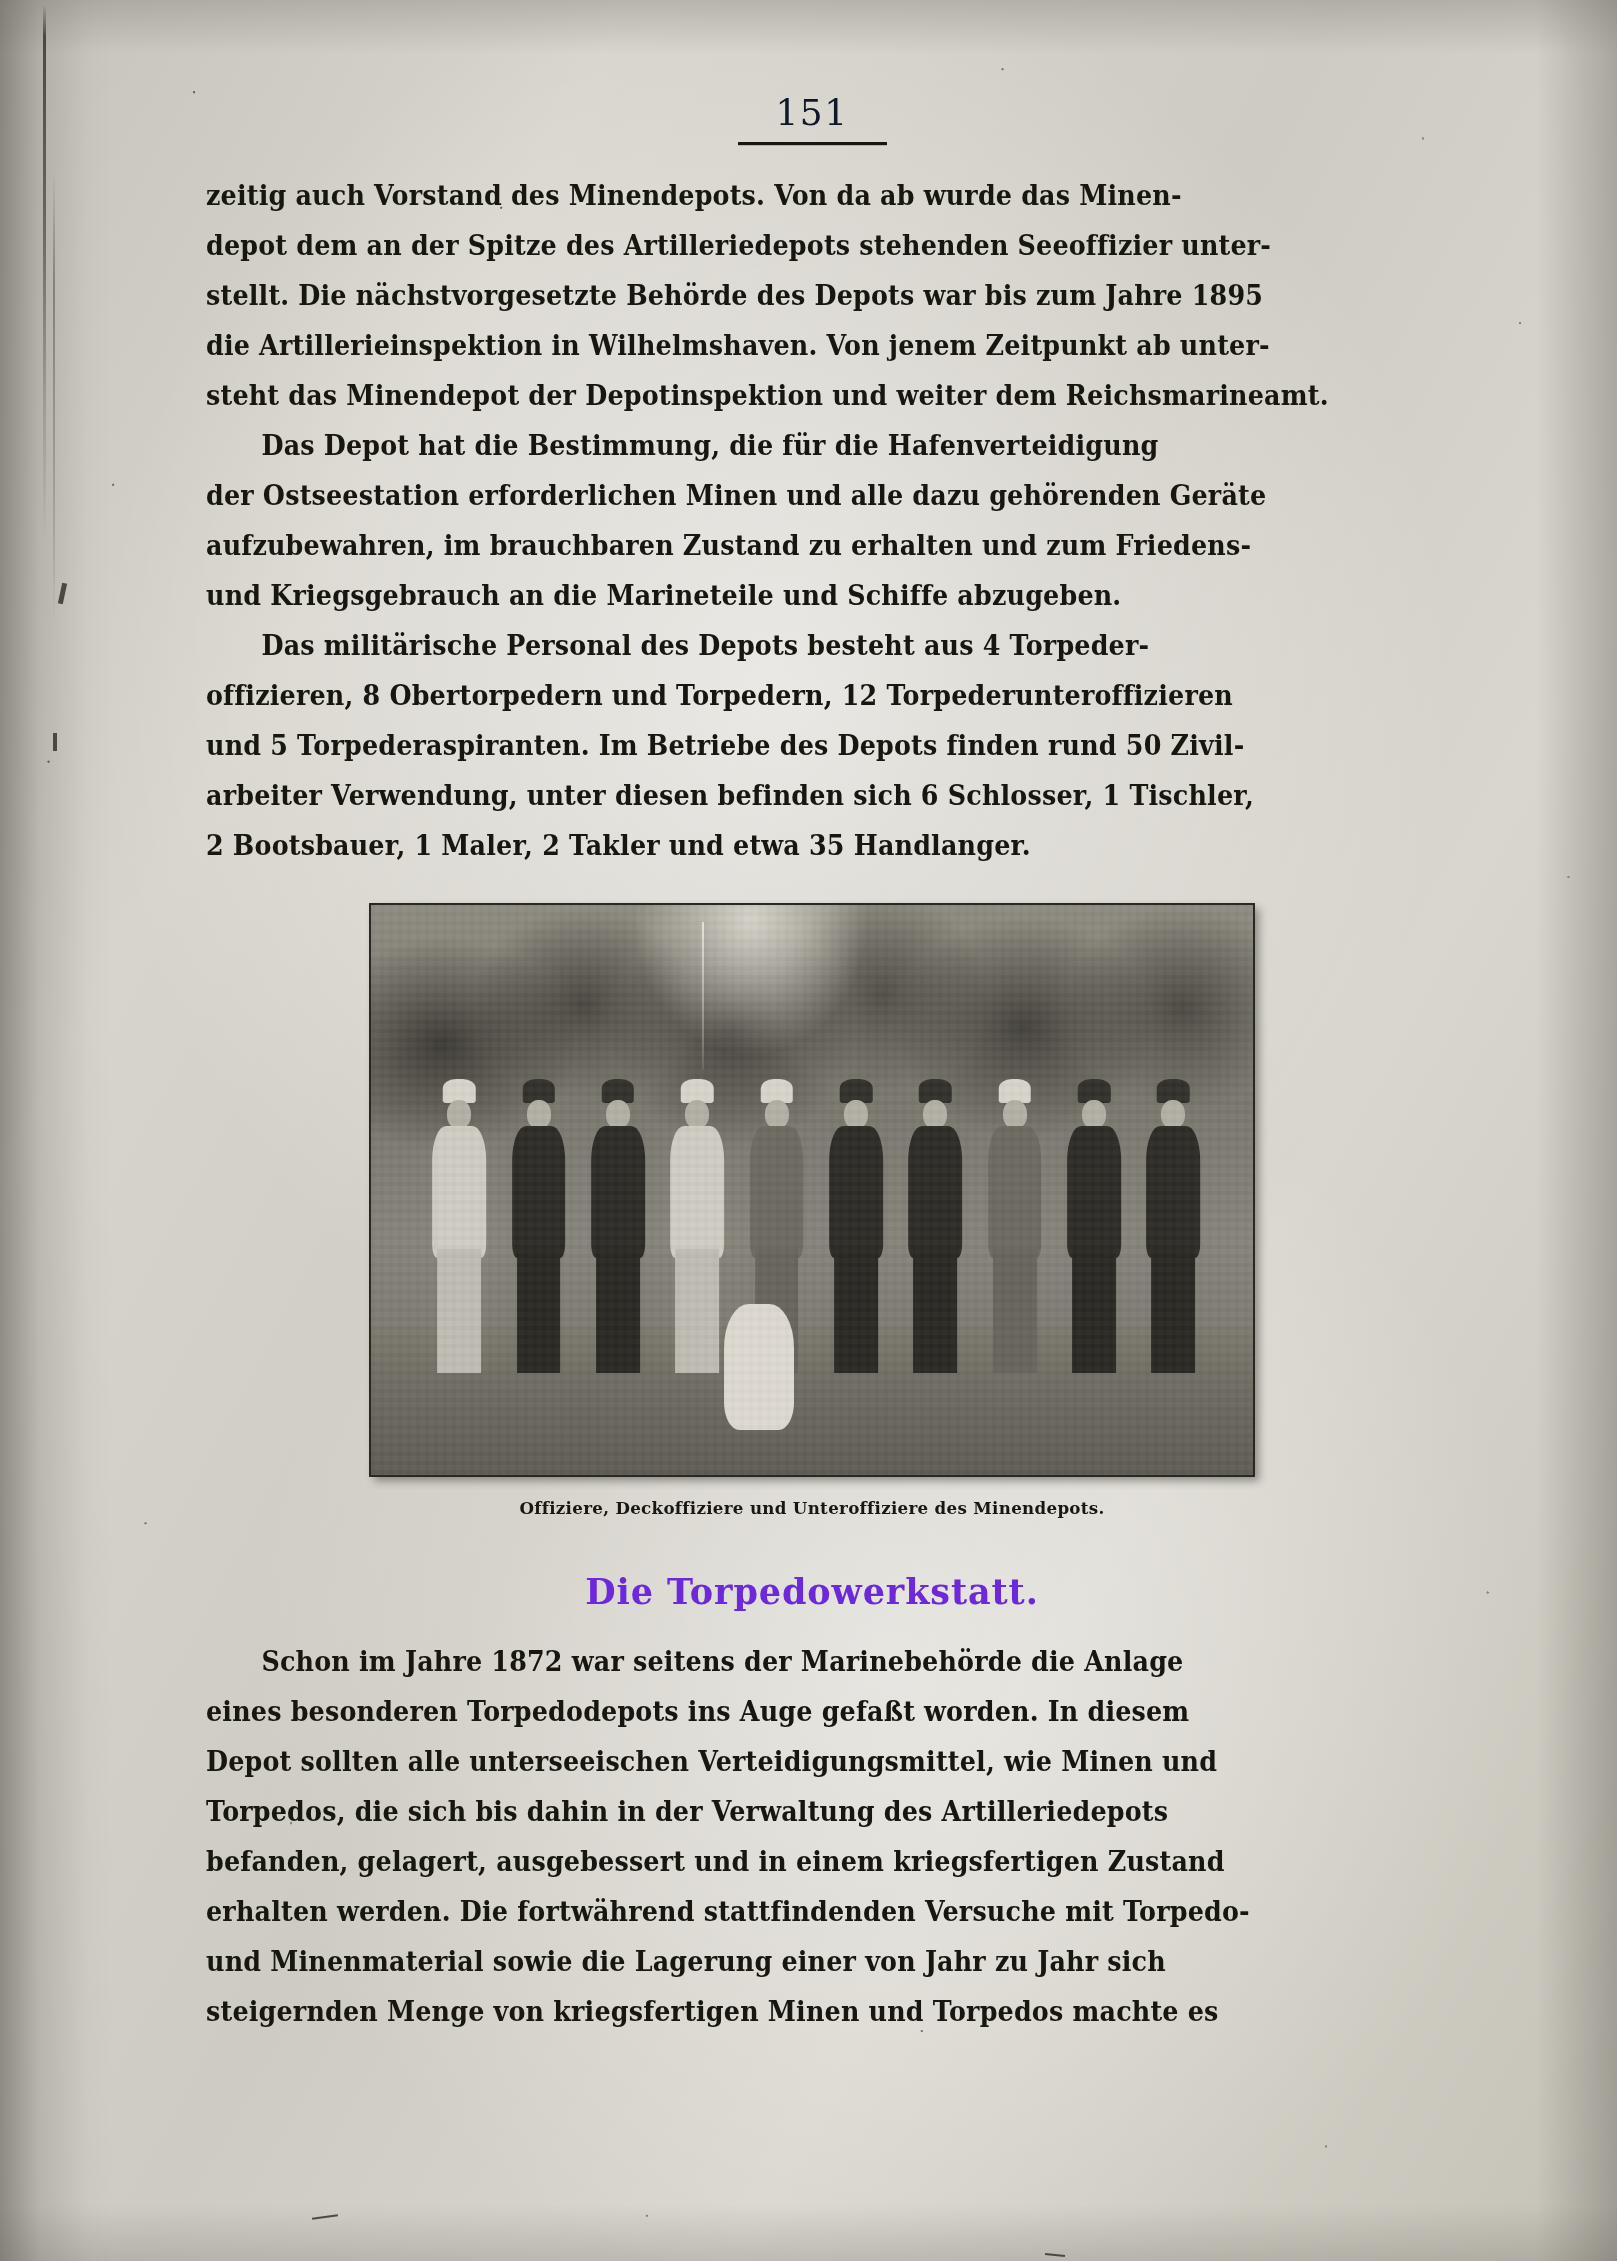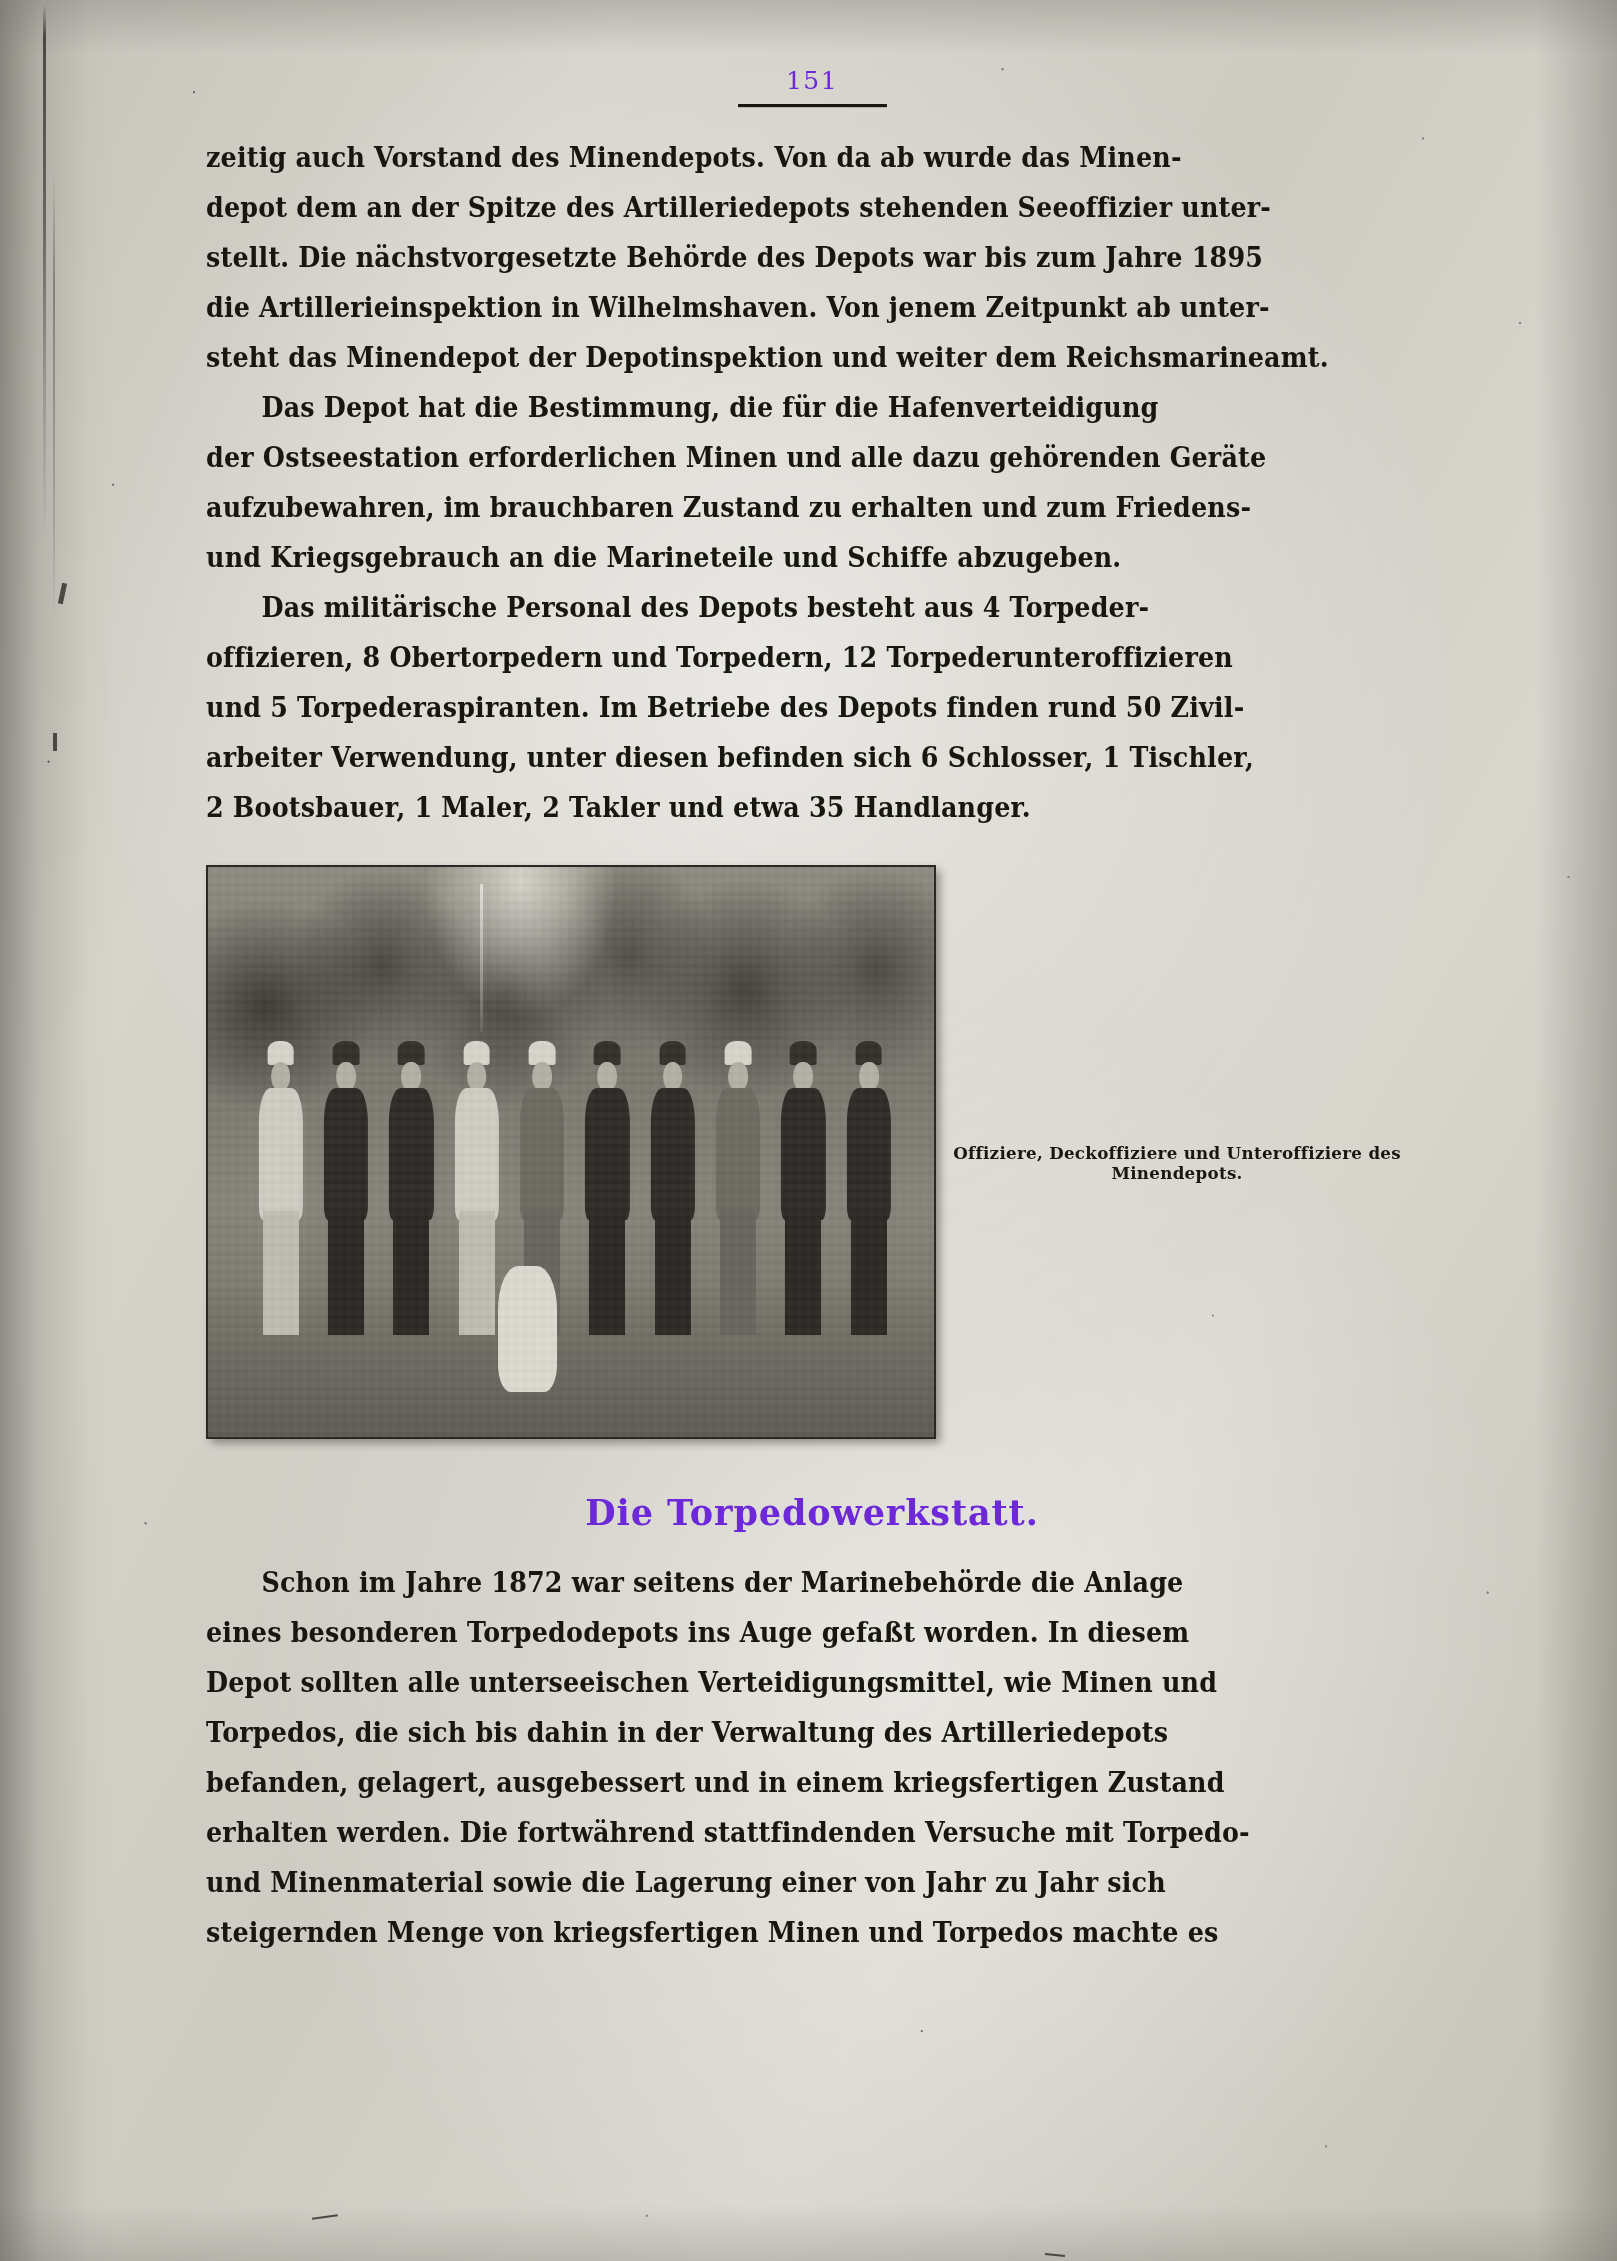--- a/index.html
+++ b/index.html
@@ -97,24 +97,25 @@
     top: 68px;
     width: 1212px;
   }
 
   .folio-wrap {
     text-align: center;
     margin-bottom: 26px;
   }
   .folio {
     font-family: "DejaVu Serif", serif;
-    font-size: 25px;
+    font-size: 36px;
     letter-spacing: 1.4px;
-    color: #6d28d9;
+    color: #0f172a;
     line-height: 1;
+    margin-top: 27px;
   }
   .folio-rule {
     width: 149px;
     height: 3.2px;
     margin: 11px auto 0 auto;
     background: #17160f;
     border-radius: 0.5px;
     box-shadow: 0 0.5px 0 rgba(0,0,0,0.35);
   }
 
@@ -141,20 +142,21 @@
     font-weight: 700;
     font-size: 27px;
     transform: scaleX(0.94);
     transform-origin: left center;
   }
 
   
   .figure {
     margin: 32px 0 0 0;
     display: flex;
+    flex-direction: column;
     align-items: center;
   }
   .photo-frame {
     position: relative;
     width: 886px;
     height: 574px;
     border: 2.3px solid #2a2822;
     box-sizing: border-box;
     background: #8e8b83;
     box-shadow: 4.5px 5.4px 8.1px rgba(50,48,42,0.45);

